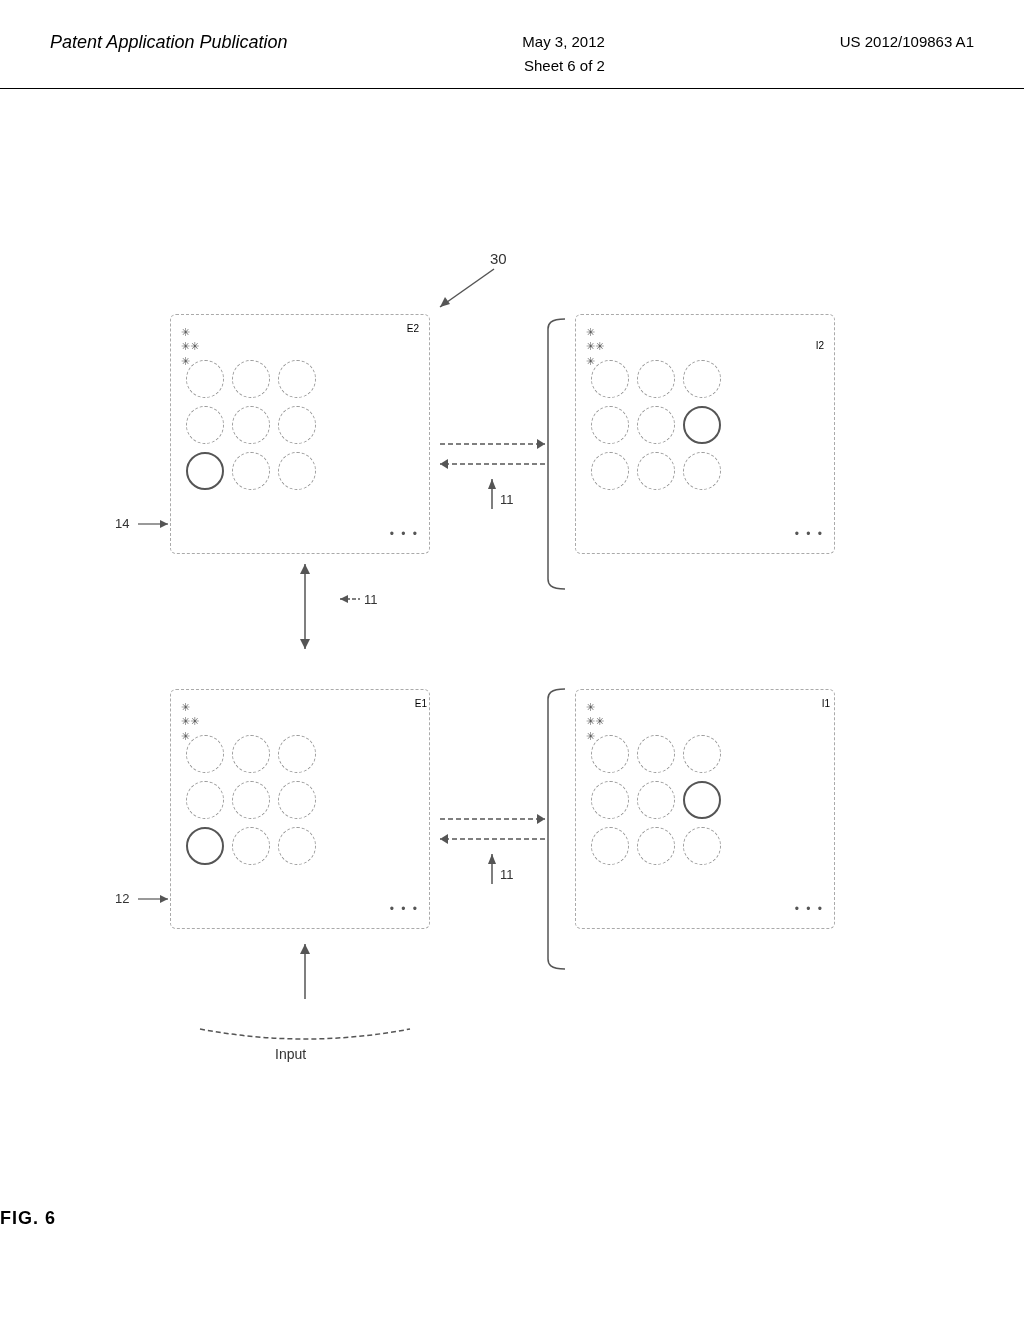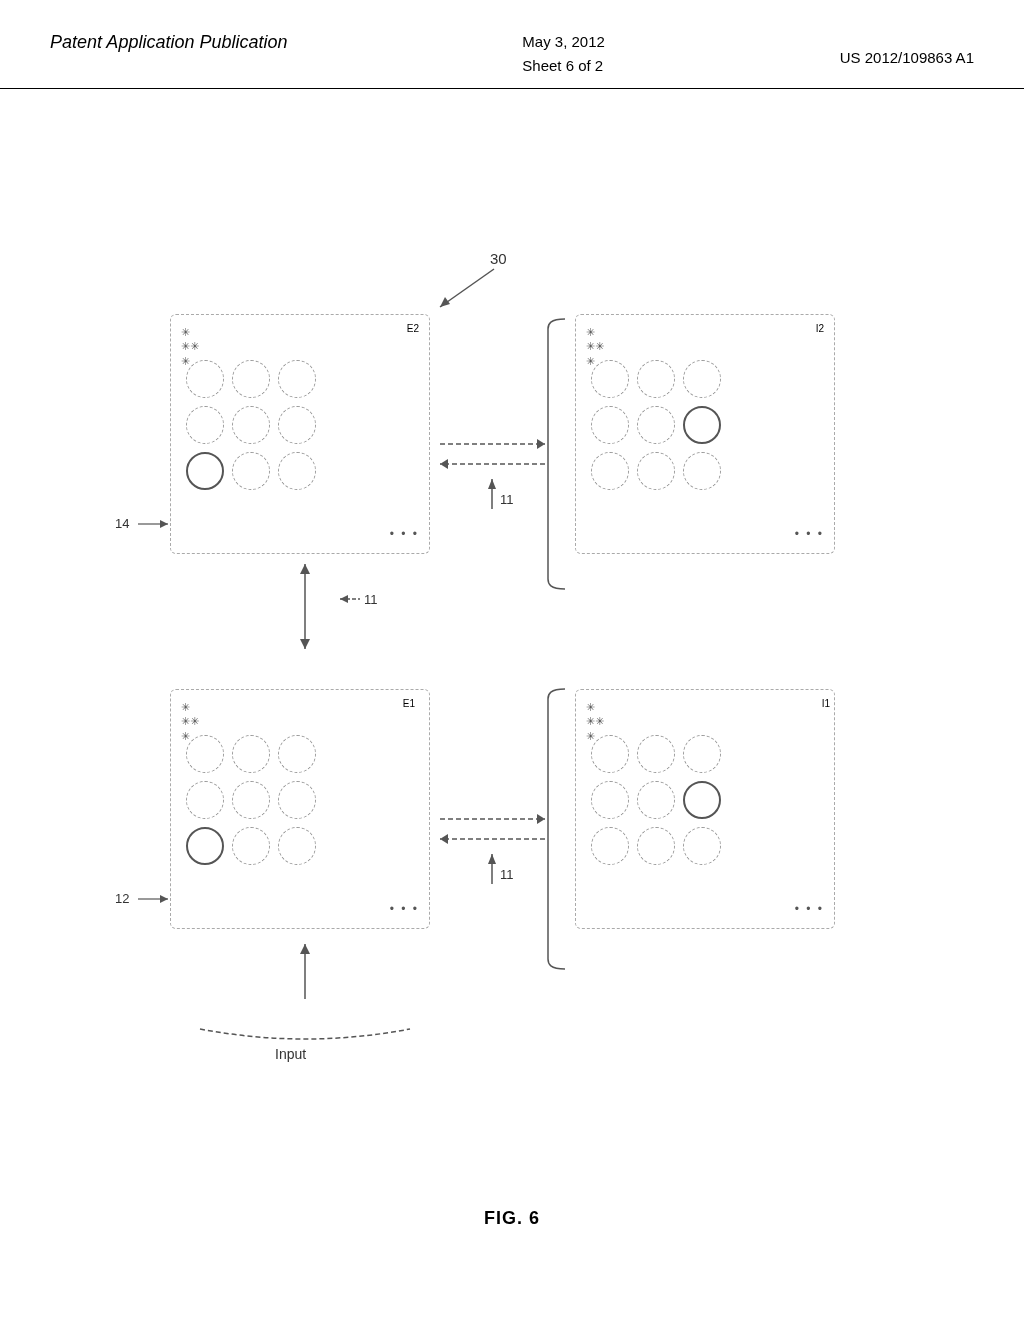--- a/index.html
+++ b/index.html
@@ -22,29 +22,28 @@
 
     .header-left {
       font-size: 18px;
       font-weight: normal;
       font-style: italic;
       line-height: 1.4;
     }
 
     .header-center {
       font-size: 15px;
-      text-align: left;
+      text-align: right;
       line-height: 1.6;
     }
 
     .header-right {
       font-size: 15px;
       text-align: center;
       line-height: 1.6;
-      margin-top: 16px;
     }
 
     .main-content {
       position: relative;
       width: 100%;
       height: calc(1320px - 100px);
     }
 
     
     .diagram-box {
@@ -100,21 +99,21 @@
       left: 0;
       width: 100%;
       height: 100%;
       pointer-events: none;
     }
 
     .fig-caption {
       position: absolute;
       bottom: 80px;
       width: 100%;
-      text-align: center;
+      text-align: left;
       font-size: 18px;
       font-weight: bold;
       letter-spacing: 1px;
     }
   </style>
 </head>
 <body>
 
 <div class="header">
   <div class="header-left">Patent Application Publication</div>
@@ -198,38 +197,38 @@
       <div class="circle"></div>
       <div class="circle active" style="border: 2px solid #555;"></div>
       <div class="circle"></div>
       <div class="circle"></div>
     </div>
     <div style="position:absolute; bottom:12px; right:10px; font-size:12px; letter-spacing:2px; color:#555;">• • •</div>
   </div>
 
   <div class="diagram-box" style="left:575px; top:225px; width:260px; height:240px; border-style: dashed;">
     <div class="stars">✳<br>✳✳<br>✳</div>
-    <div class="box-label" style="top:8px; right:10px;">I2</div>
+    <div class="box-label" style="top:25px; right:10px;">I2</div>
     <div class="circle-grid">
       <div class="circle"></div>
       <div class="circle"></div>
       <div class="circle"></div>
       <div class="circle"></div>
       <div class="circle"></div>
       <div class="circle active" style="border: 2px solid #555;"></div>
       <div class="circle"></div>
       <div class="circle"></div>
       <div class="circle"></div>
     </div>
     <div style="position:absolute; bottom:12px; right:10px; font-size:12px; letter-spacing:2px; color:#555;">• • •</div>
   </div>
 
   <div class="diagram-box" style="left:170px; top:600px; width:260px; height:240px; border-style: dashed;">
     <div class="stars">✳<br>✳✳<br>✳</div>
-    <div class="box-label" style="top:8px; right:14px;">E1</div>
+    <div class="box-label" style="top:8px; right:2px;">E1</div>
     <div class="circle-grid">
       <div class="circle"></div>
       <div class="circle"></div>
       <div class="circle"></div>
       <div class="circle"></div>
       <div class="circle"></div>
       <div class="circle"></div>
       <div class="circle active" style="border: 2px solid #555;"></div>
       <div class="circle"></div>
       <div class="circle"></div>

